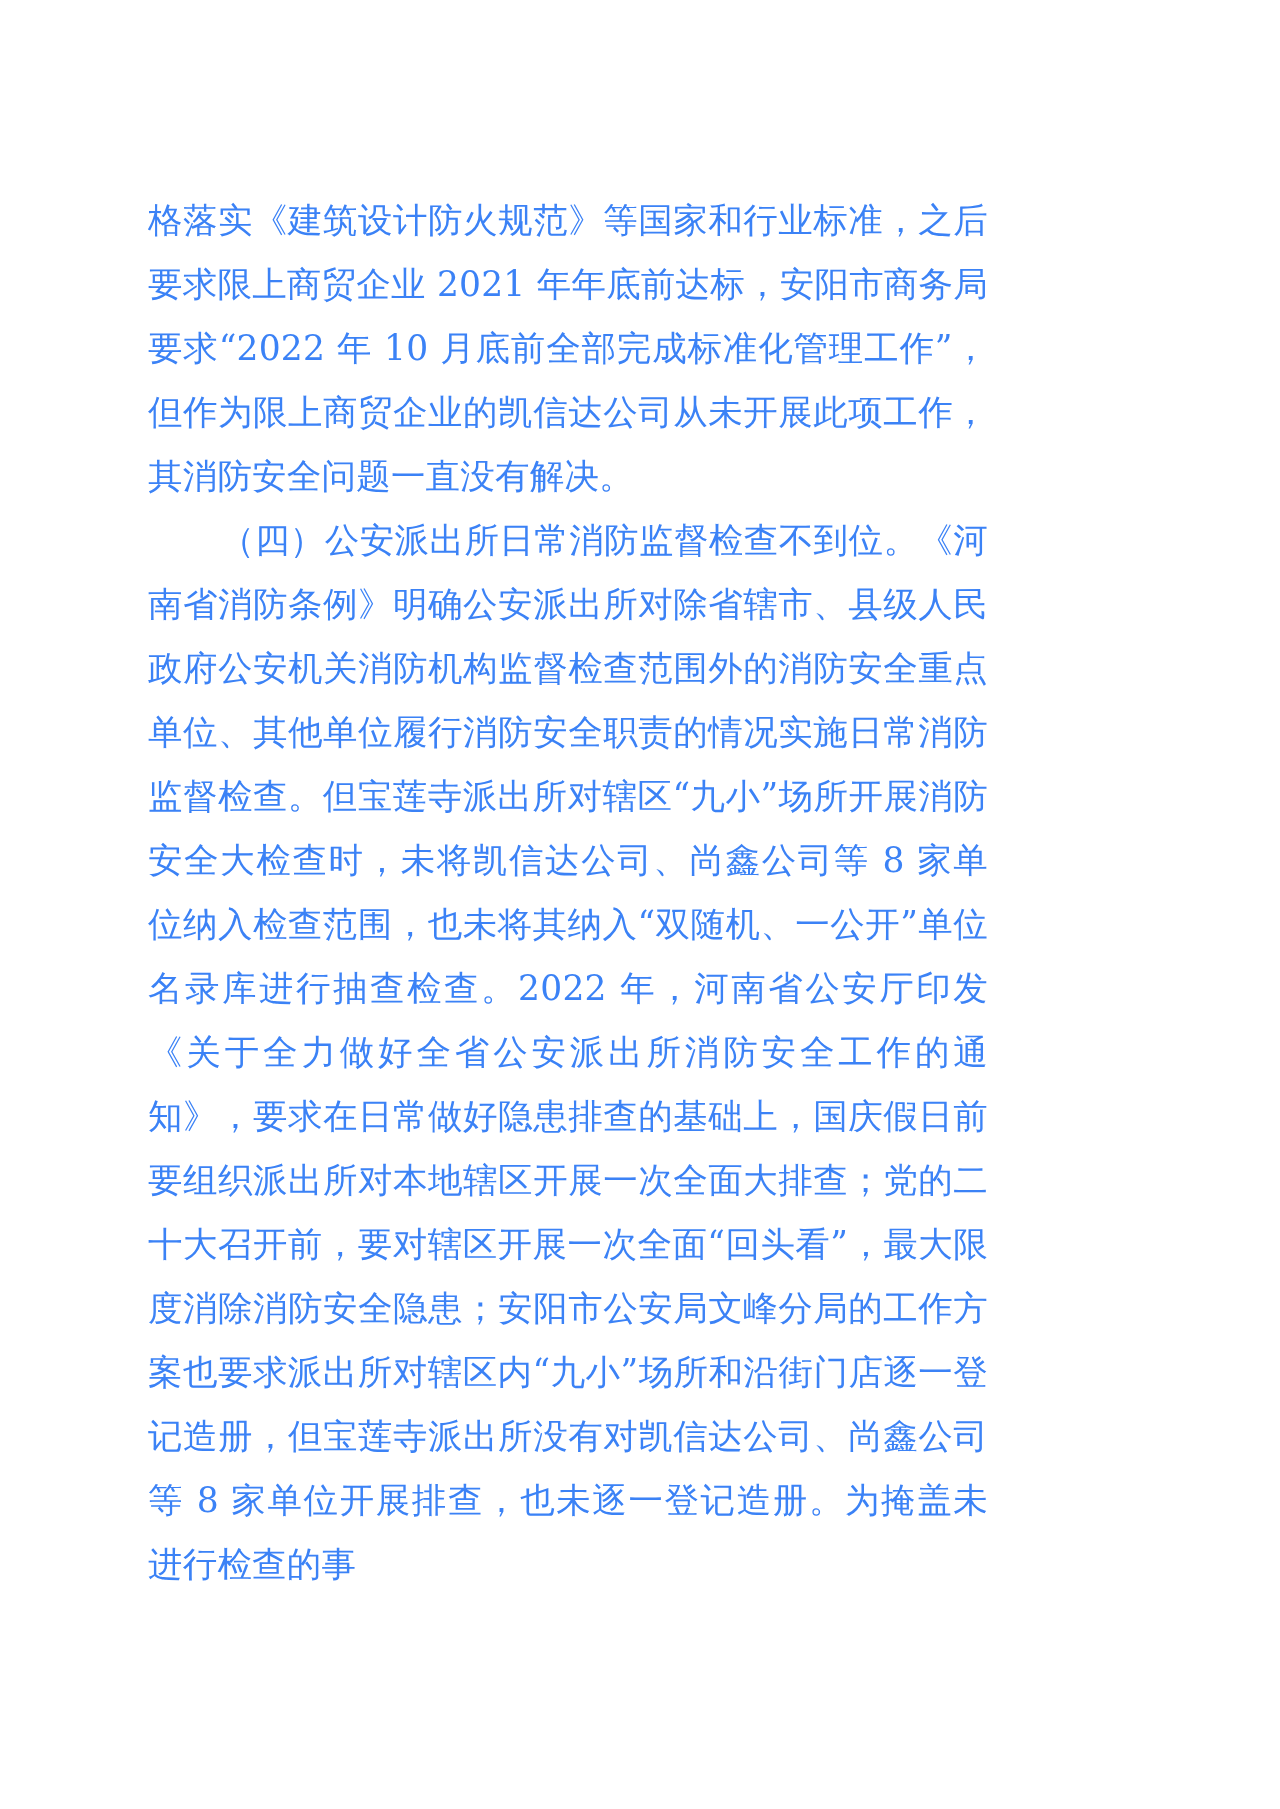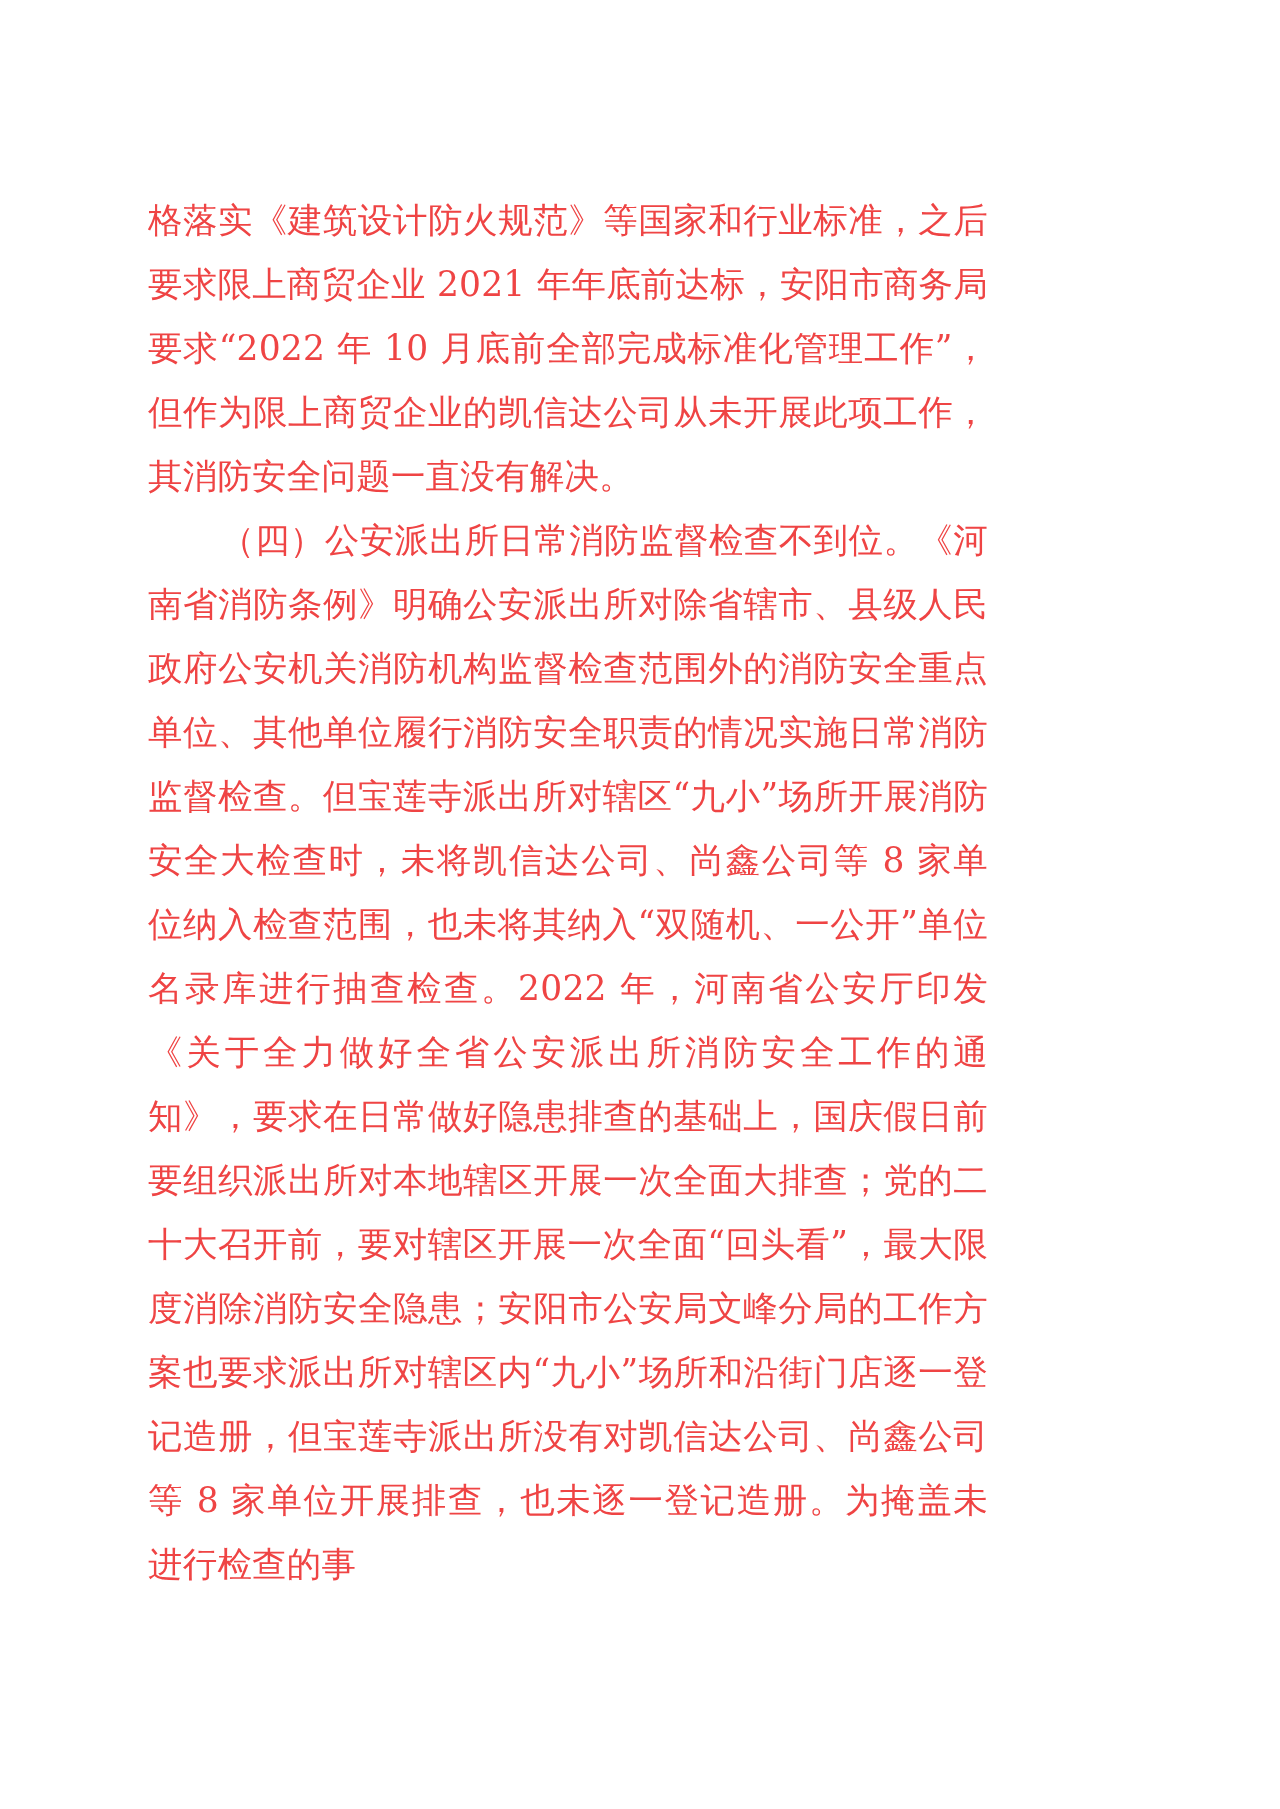--- a/index.html
+++ b/index.html
@@ -18,21 +18,21 @@
   .body-area {
     position: absolute;
     left: 148px;
     top: 188px;
     width: 840px;
   }
   .para {
     font-family: "DejaVu Serif", serif;
     font-size: 34.5px;
     line-height: 64px;
-    color: #ef4444;
+    color: #3b82f6;
     text-align: justify;
     text-justify: inter-character;
     letter-spacing: 0.2px;
     margin: 0;
     white-space: pre-wrap;
   }
   .para.indent {
     text-indent: 72px;
   }
   .page-number {

